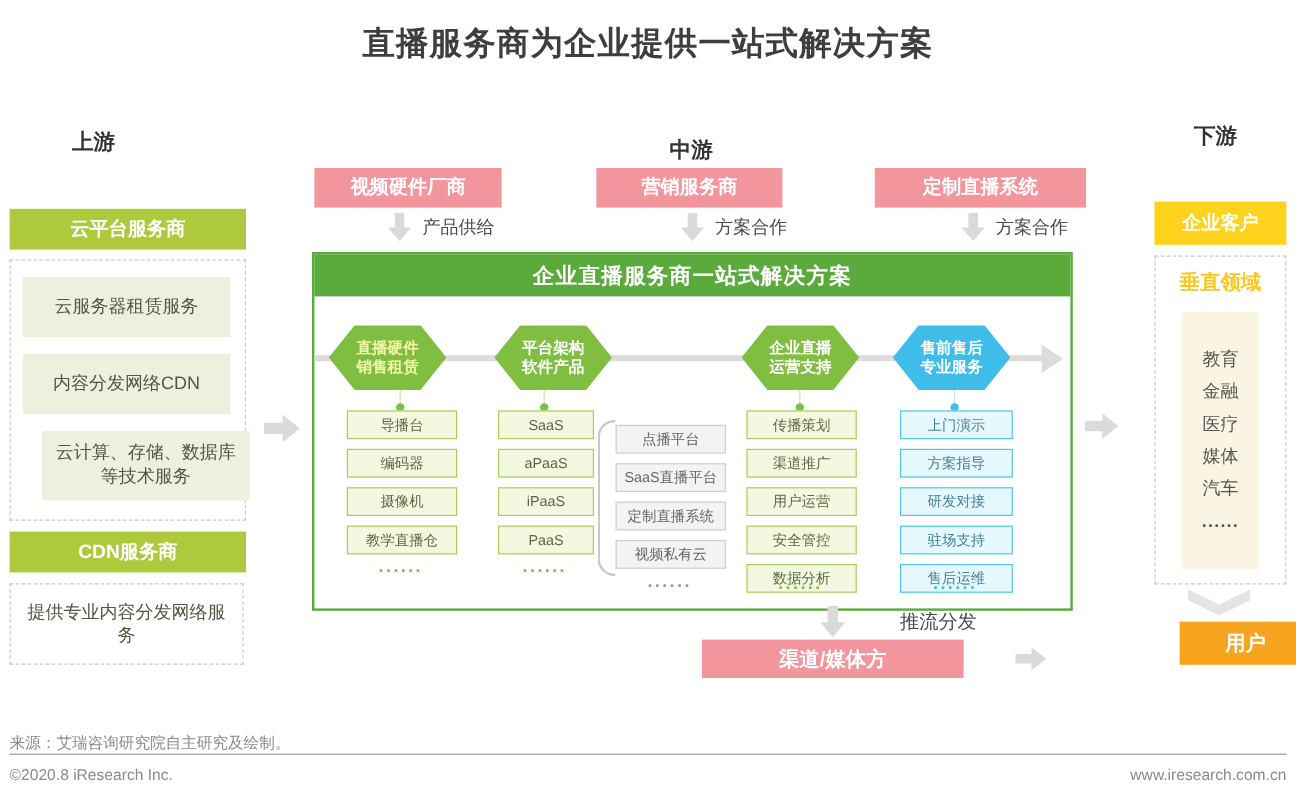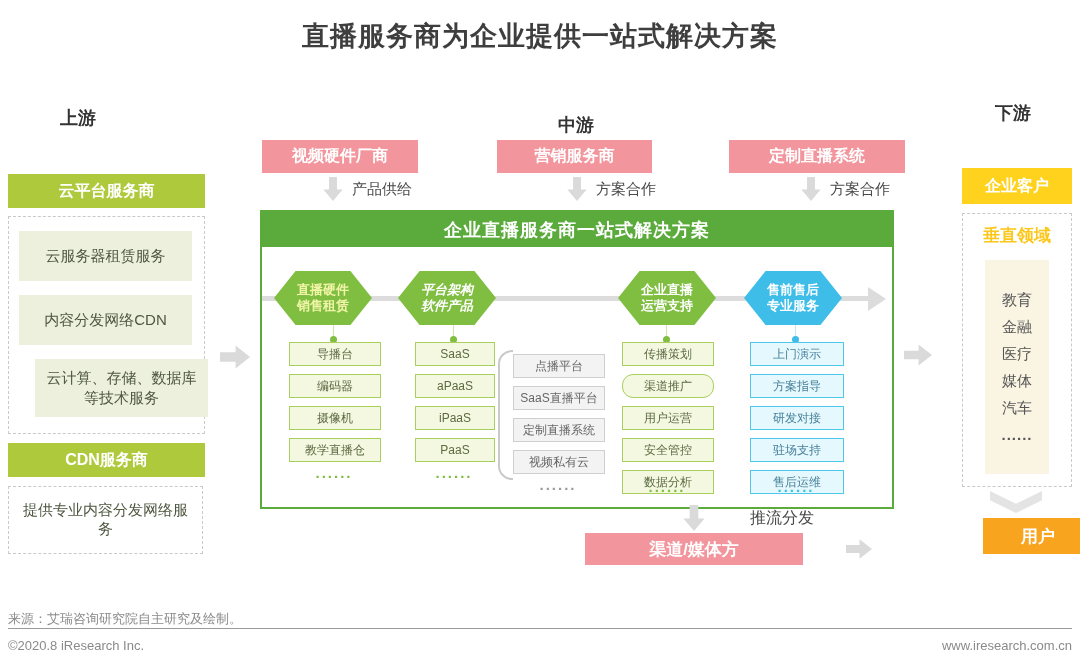--- a/index.html
+++ b/index.html
@@ -90,21 +90,21 @@
     <div class="abs cdot" style="left:188px;top:124px;background:#7fbe41;"></div>
     <div class="abs vline" style="left:404px;top:110px;height:22px;"></div>
     <div class="abs cdot" style="left:401px;top:124px;background:#7fbe41;"></div>
     <div class="abs vline" style="left:533px;top:110px;height:22px;background:#bfe8f5;"></div>
     <div class="abs cdot" style="left:530px;top:124px;background:#3ebde8;"></div>
 
     <div class="abs hex hex-green" style="left:12px;top:59px;width:98px;height:54px;">
       <span class="hex1txt">直播硬件</span>
       <span class="hex1txt">销售租赁</span>
     </div>
-    <div class="abs hex hex-green" style="left:136px;top:59px;width:98px;height:54px;font-style:italic;">
+    <div class="abs hex hex-green" style="left:150px;top:59px;width:98px;height:54px;">
       <span>平台架构</span>
       <span>软件产品</span>
     </div>
     <div class="abs hex hex-green" style="left:356px;top:59px;width:98px;height:54px;">
       <span>企业直播</span>
       <span>运营支持</span>
     </div>
     <div class="abs hex hex-cyan" style="left:482px;top:59px;width:98px;height:54px;">
       <span>售前售后</span>
       <span>专业服务</span>
@@ -123,21 +123,21 @@
     <div class="abs dots dots-green" style="left:153px;top:252px;width:78px;">......</div>
 
     <div class="abs bracket" style="left:236px;top:138px;width:13px;height:126px;"></div>
     <div class="abs sbox sb-gray" style="left:251px;top:142px;width:90px;height:22px;">点播平台</div>
     <div class="abs sbox sb-gray" style="left:251px;top:174px;width:90px;height:22px;">SaaS直播平台</div>
     <div class="abs sbox sb-gray" style="left:251px;top:206px;width:90px;height:22px;">定制直播系统</div>
     <div class="abs sbox sb-gray" style="left:251px;top:238px;width:90px;height:22px;">视频私有云</div>
     <div class="abs dots dots-gray" style="left:251px;top:264px;width:90px;">......</div>
 
     <div class="abs sbox sb-green" style="left:360px;top:130px;width:90px;height:22px;">传播策划</div>
-    <div class="abs sbox sb-green" style="left:360px;top:162px;width:90px;height:22px;border-radius:11px;">渠道推广</div>
+    <div class="abs sbox sb-green" style="left:360px;top:162px;width:90px;height:22px;">渠道推广</div>
     <div class="abs sbox sb-green" style="left:360px;top:194px;width:90px;height:22px;">用户运营</div>
     <div class="abs sbox sb-green" style="left:360px;top:226px;width:90px;height:22px;">安全管控</div>
     <div class="abs sbox sb-green" style="left:360px;top:258px;width:90px;height:22px;">数据分析</div>
     <div class="abs dots dots-green" style="left:360px;top:266px;width:90px;top:266px;">......</div>
 
     <div class="abs sbox sb-cyan" style="left:488px;top:130px;width:92px;height:22px;">上门演示</div>
     <div class="abs sbox sb-cyan" style="left:488px;top:162px;width:92px;height:22px;">方案指导</div>
     <div class="abs sbox sb-cyan" style="left:488px;top:194px;width:92px;height:22px;">研发对接</div>
     <div class="abs sbox sb-cyan" style="left:488px;top:226px;width:92px;height:22px;">驻场支持</div>
     <div class="abs sbox sb-cyan" style="left:488px;top:258px;width:92px;height:22px;">售后运维</div>

